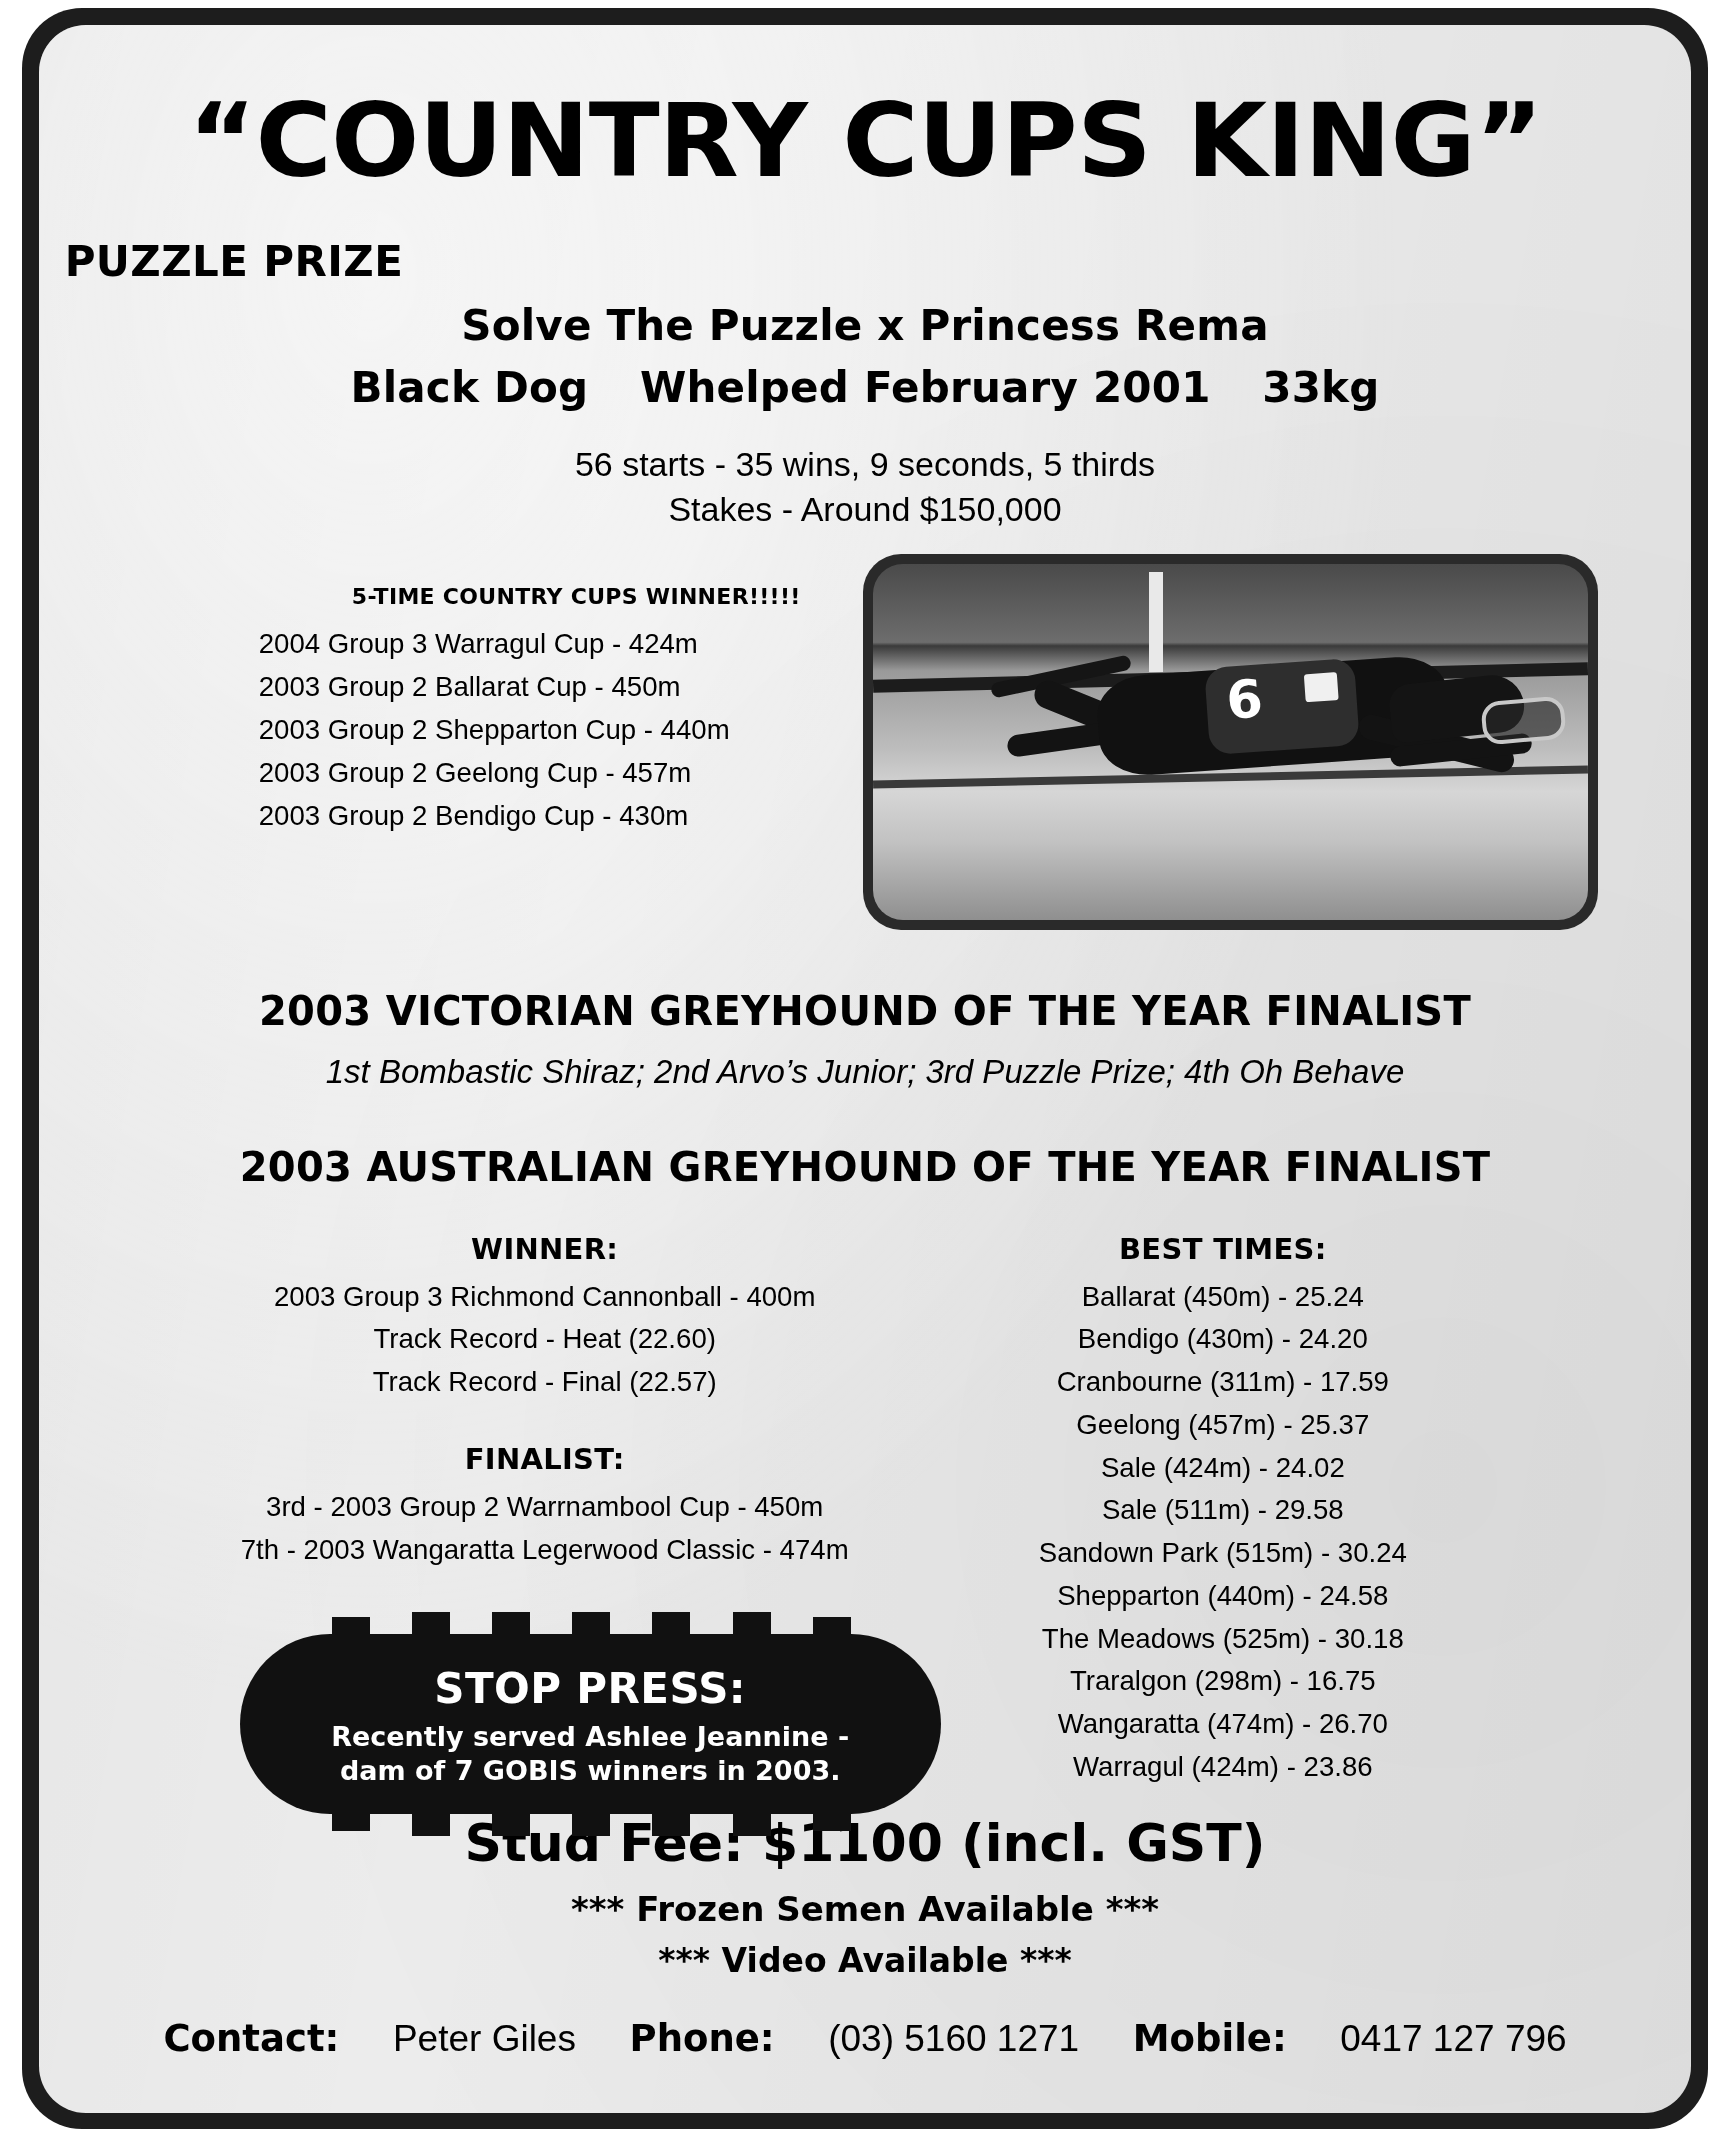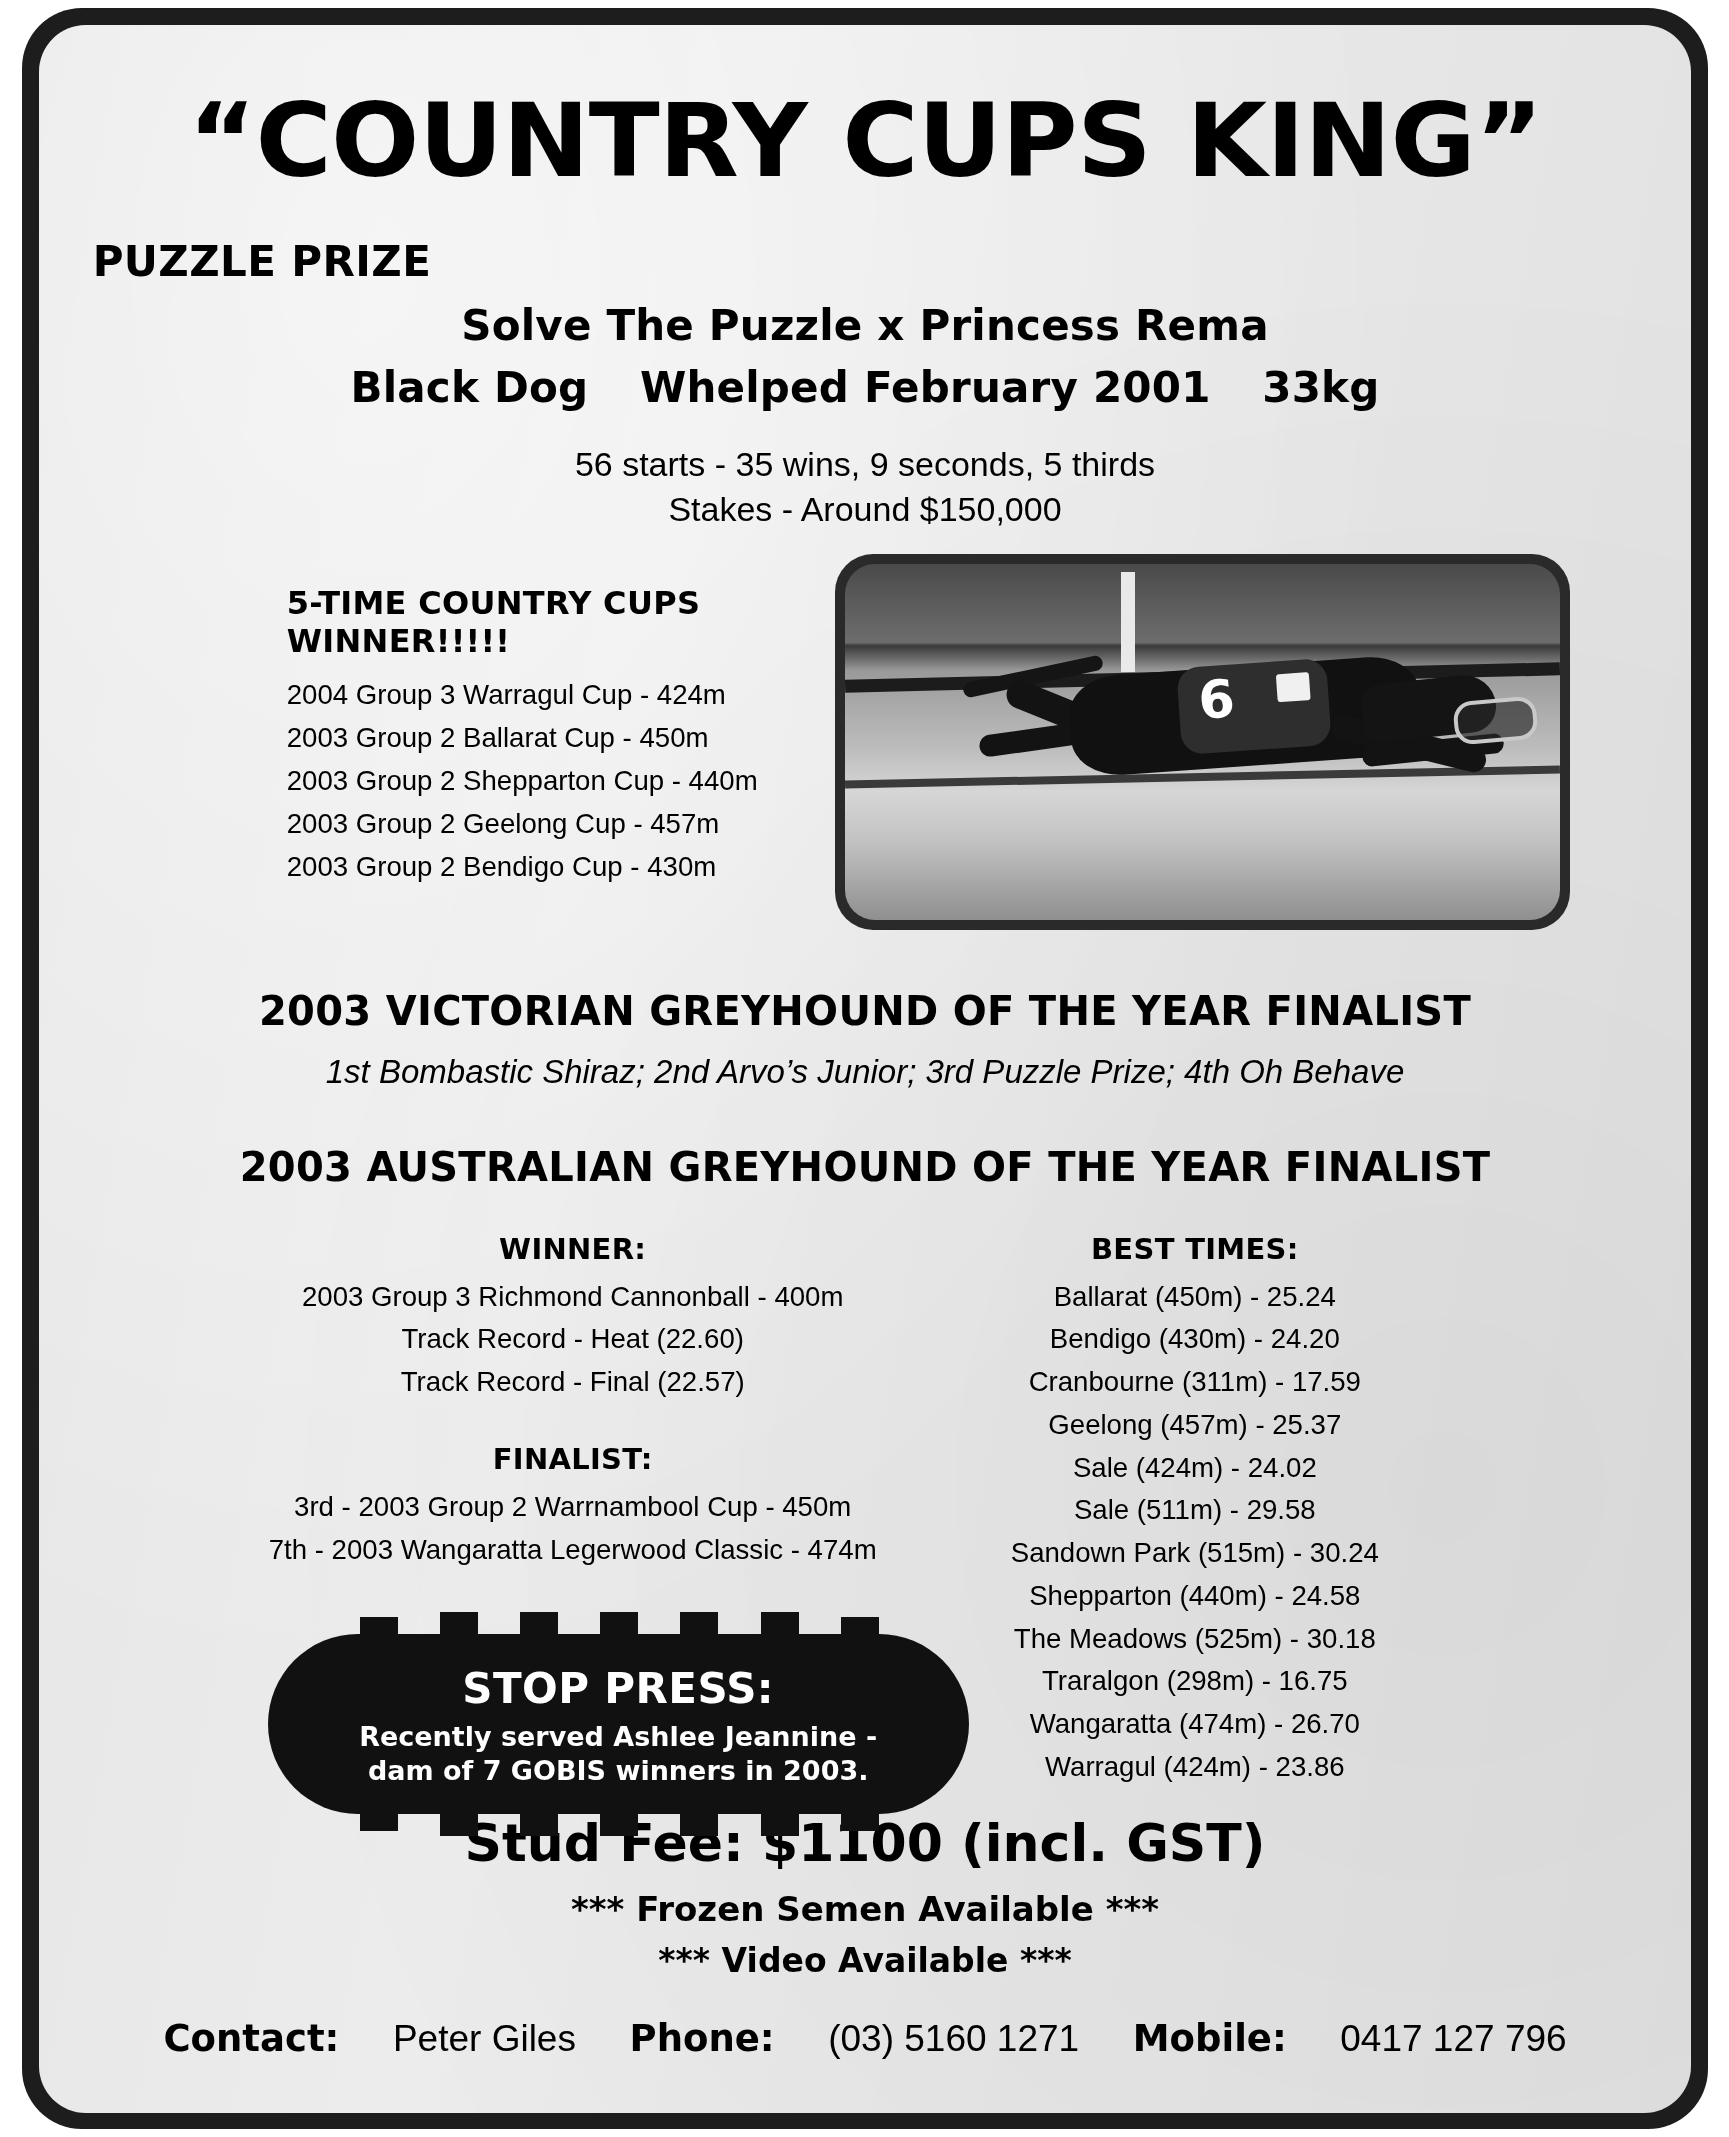--- a/index.html
+++ b/index.html
@@ -44,21 +44,21 @@
     background:
       radial-gradient(ellipse at 20% 12%, rgba(255,255,255,0.55), rgba(255,255,255,0) 55%),
       radial-gradient(ellipse at 85% 70%, rgba(0,0,0,0.045), rgba(0,0,0,0) 60%),
       linear-gradient(100deg, rgba(0,0,0,0.03), rgba(0,0,0,0) 35%, rgba(0,0,0,0.05));
     pointer-events: none;
   }
 
   .content {
     position: relative;
     z-index: 2;
-    padding: 0 54px;
+    padding: 0 26px;
   }
 
   .title {
     text-align: center;
     font-family: "DejaVu Sans", sans-serif;
     font-weight: 700;
     font-size: 102px;
     letter-spacing: -0.8px;
     line-height: 1.0;
     margin-top: 65px;
@@ -108,23 +108,24 @@
   }
   .cups {
     position: absolute;
     left: 194px;
     top: 6.7px;
     width: 635px;
   }
   .cups-head {
     font-family: "DejaVu Sans", sans-serif;
     font-weight: 700;
-    font-size: 32px;
+    font-size: 22px;
     letter-spacing: 0.3px;
     margin-bottom: 13.4px;
+    text-align: center;
   }
   .cups-item {
     font-size: 27.6px;
     line-height: 1.56;
   }
 
   .photo {
     position: absolute;
     right: 67px;
     top: -23.4px;

